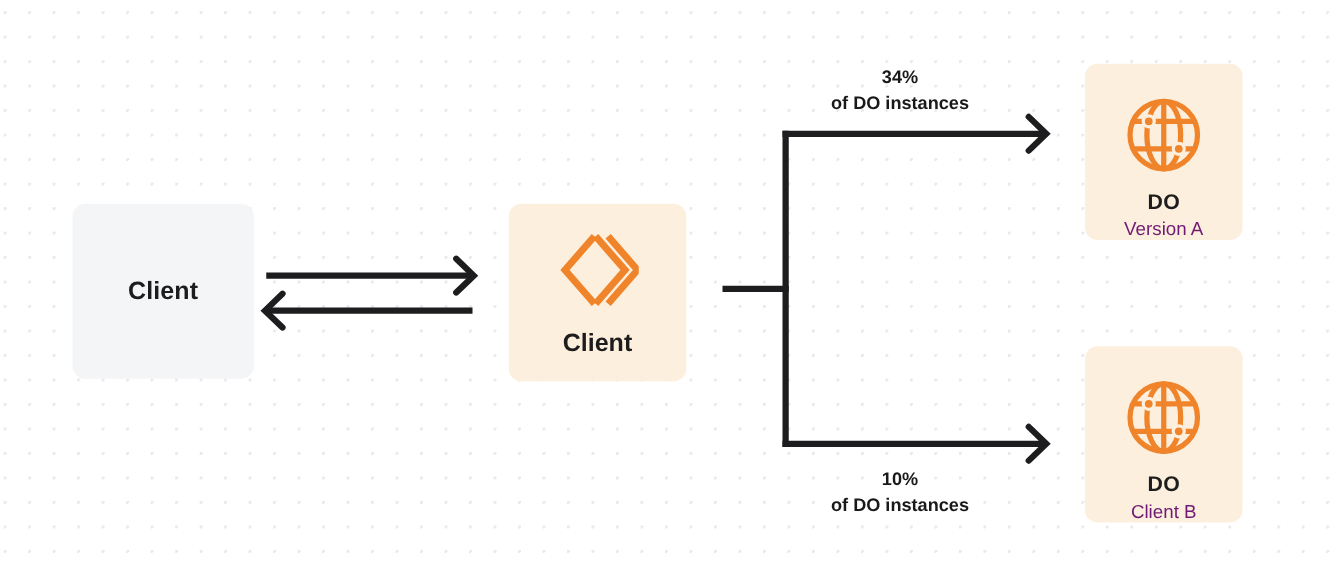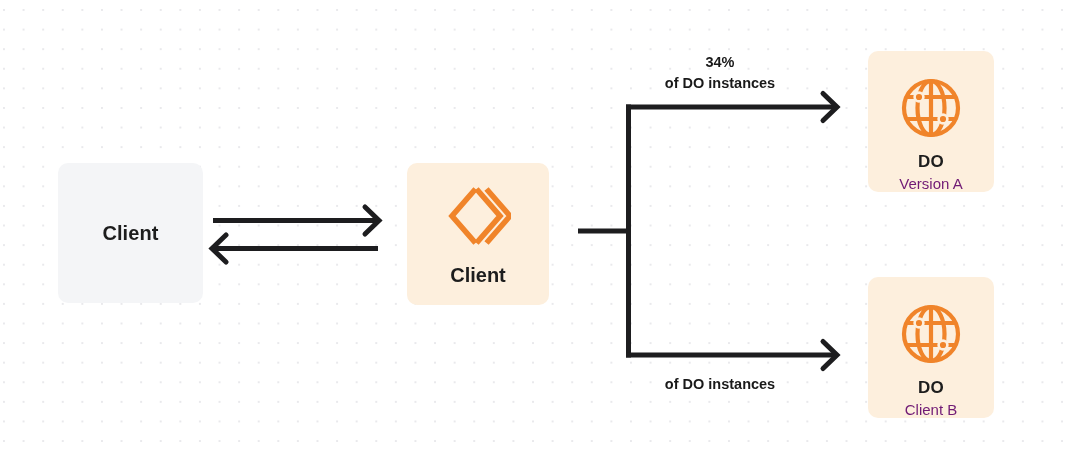--- a/index.html
+++ b/index.html
@@ -213,16 +213,17 @@
     <span class="node-title">DO</span>
     <span class="node-sub">Client B</span>
   </div>
 
   <div class="edge-label" id="label-top">
     <div>34%</div>
     <div>of DO instances</div>
   </div>
 
   <div class="edge-label" id="label-bottom">
+    <div>10%</div>
     <div>of DO instances</div>
   </div>
 
 </div>
 
 </body></html>

